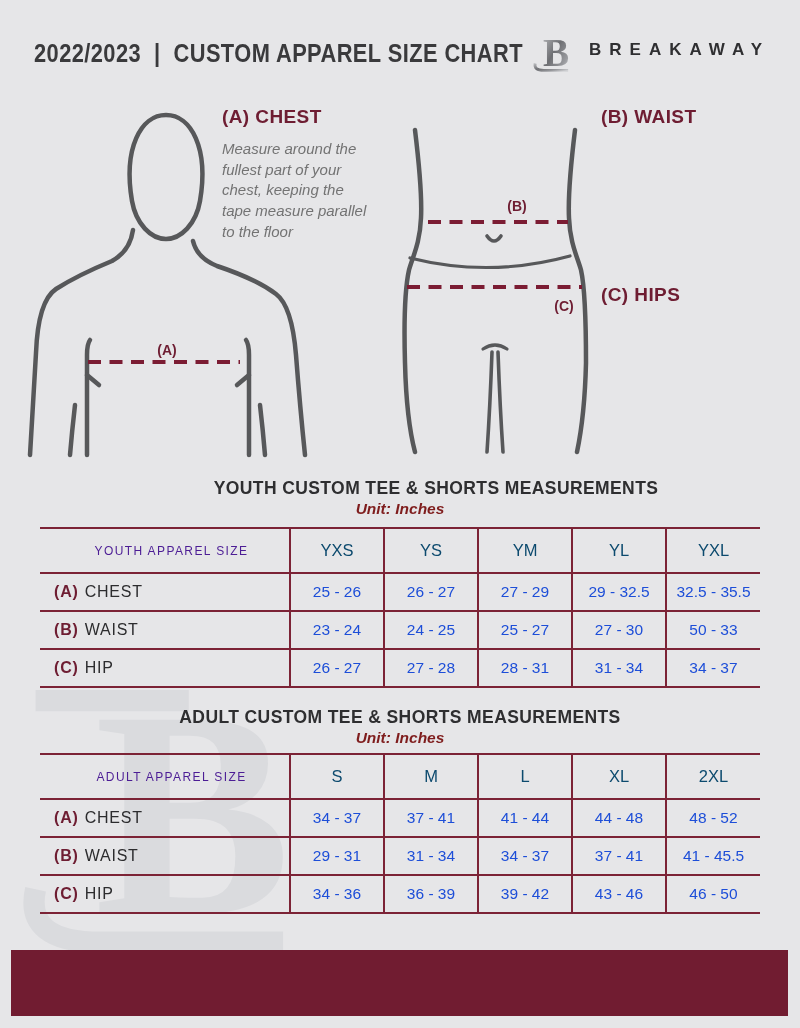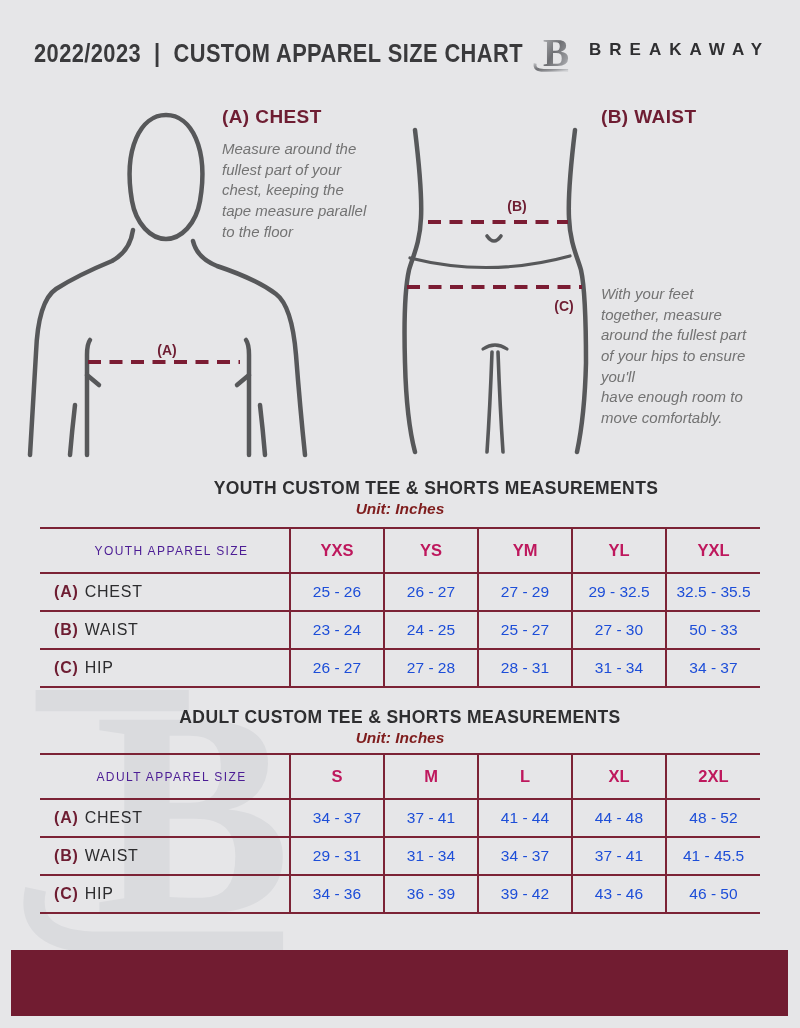--- a/index.html
+++ b/index.html
@@ -33,21 +33,21 @@
               table-layout:fixed;}
   .youth-table{top:527px;} .adult-table{top:753px;}
   .size-table tr{border-top:2.4px solid #7c2336;}
   .size-table tbody tr{border-top:2px solid #7c2336;}
   .size-table{border-bottom:2.4px solid #7c2336;}
   .size-table th,.size-table td{border-left:2px solid #7c2336;padding:0;}
   .size-table th:first-child,.size-table td:first-child{border-left:none;width:235px;}
   .size-table thead th{height:43px;}
   .size-table tbody td{height:36px;}
   .label-col{font-size:12px;font-weight:400;color:#4c1d95;letter-spacing:1.4px;text-align:center;padding-left:14px !important;}
-  .size-col{font-size:16.5px;font-weight:700;color:#be185d;text-align:center;}
+  .size-col{font-size:16.5px;font-weight:400;color:#0c4a6e;text-align:center;}
   .row-label{text-align:left;padding-left:14px !important;font-size:16px;letter-spacing:0.8px;color:#2c2c2e;}
   .row-label .prefix{color:#6e1d32;font-weight:800;margin-right:6px;}
   .value{font-size:15.5px;text-align:center;color:#1d4ed8;}
   
   .watermark{position:absolute;left:12px;top:618px;z-index:0;}
   .content-layer{position:relative;z-index:1;}
   .footer-bar{position:absolute;left:11px;top:950px;width:777px;height:66px;background:#711c31;z-index:1;}
 </style>
 </head>
 <body>
@@ -119,27 +119,21 @@
       <text x="124" y="93" text-anchor="middle" font-size="14" font-weight="800" fill="#6e1d32">(B)</text>
       <line x1="14" y1="169" x2="189" y2="169" stroke="#7b1c33" stroke-width="4.2" stroke-dasharray="13 8.5"></line>
       <text x="171" y="193" text-anchor="middle" font-size="14" font-weight="800" fill="#6e1d32">(C)</text>
     </svg>
 
     <div class="instr instr-b">
       <p class="instr-heading">(B) WAIST</p>
     </div>
 
     <div class="instr instr-c">
-      <p class="instr-body">With your feet
-together, measure
-around the fullest part
-of your hips to ensure
-you'll
-have enough room to
-move comfortably.</p>
+      <p class="instr-heading">(C) HIPS</p>
     </div>
 
     <div class="section-title youth-title">YOUTH CUSTOM TEE &amp; SHORTS MEASUREMENTS</div>
     <div class="section-unit youth-unit">Unit: Inches</div>
     <table class="size-table youth-table">
       <thead>
           <tr>
             <th class="label-col">YOUTH APPAREL SIZE</th>
             <th class="size-col">YXS</th>
             <th class="size-col">YS</th>

